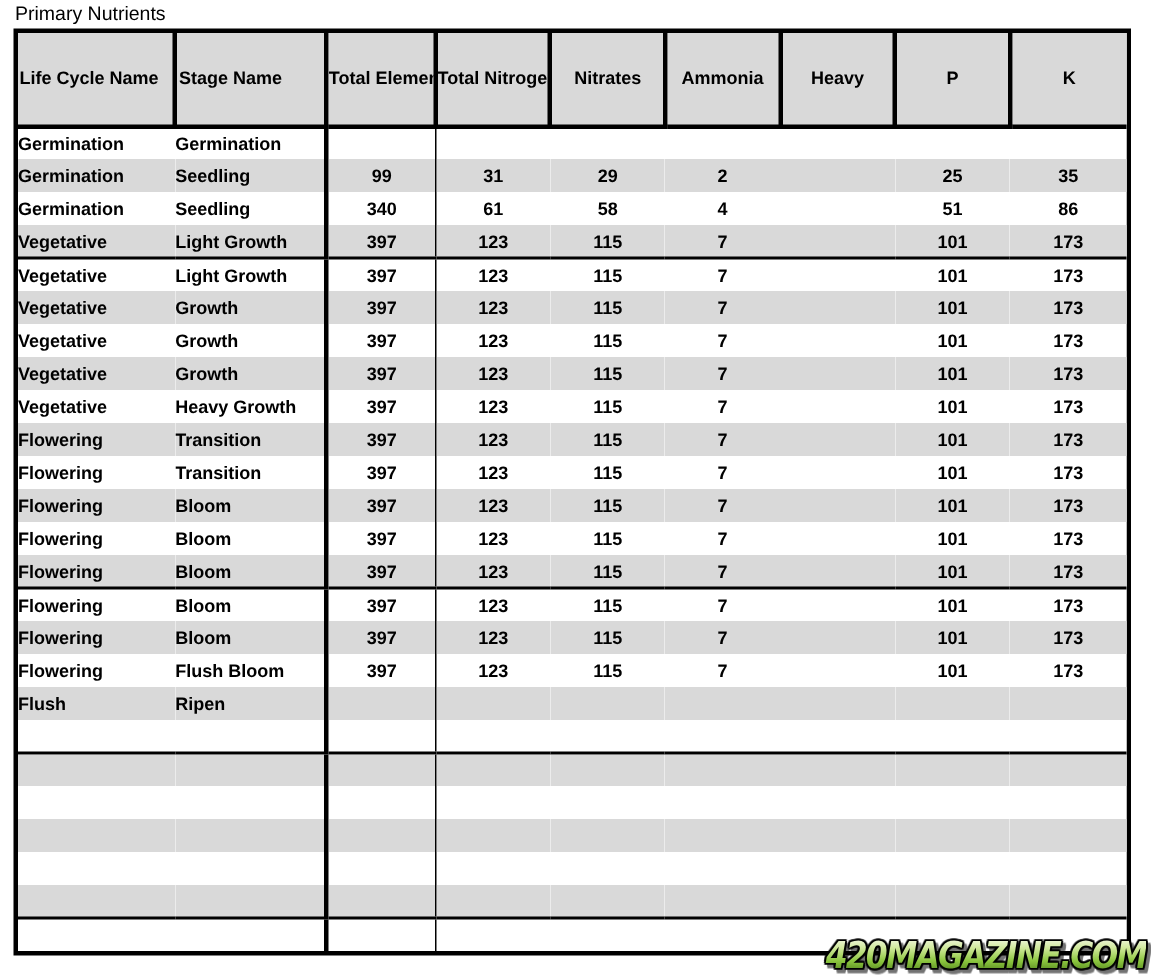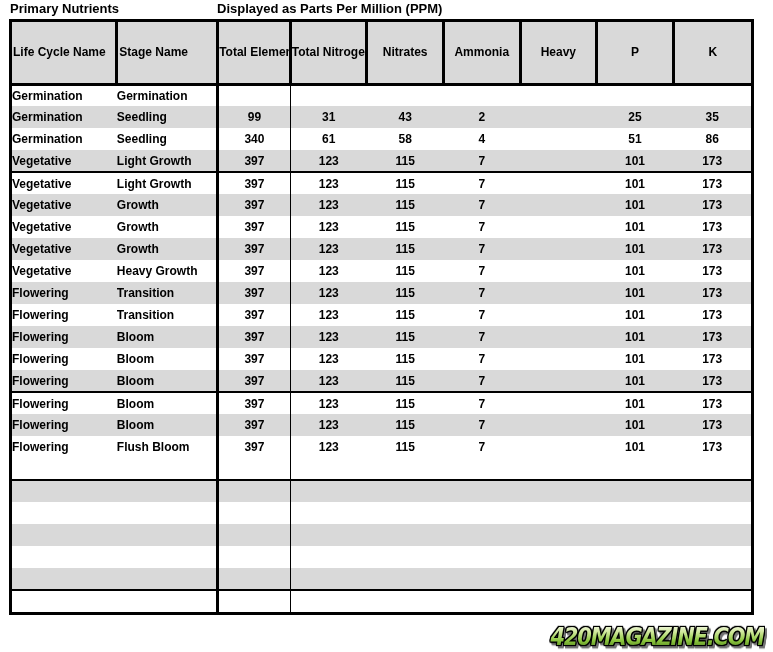--- a/index.html
+++ b/index.html
@@ -21,21 +21,21 @@
     left: 0;
     top: 0;
     width: 773px;
     height: 18px;
   }
   .title-main {
     position: absolute;
     left: 10px;
     top: 1px;
     font-size: 13px;
-    font-weight: bold;
+    font-weight: normal;
     color: #000;
     white-space: nowrap;
   }
   .title-sub {
     position: absolute;
     left: 217px;
     top: 1px;
     font-size: 13px;
     font-weight: bold;
     color: #000;
@@ -143,21 +143,20 @@
     filter: drop-shadow(1px 0 0 #000) drop-shadow(-1px 0 0 #000) drop-shadow(0 1px 0 #000) drop-shadow(0 -1px 0 #000) drop-shadow(2px 2px 0 rgba(0,0,0,0.55));
     transform: scaleY(1.18);
     transform-origin: bottom right;
   }
 </style>
 </head>
 <body>
 
 <div class="titles">
   <div class="title-main">Primary Nutrients</div>
-  <div class="title-sub">Displayed as Parts Per Million (PPM)</div>
 </div>
 
 <div class="table-wrap">
   <table class="sheet">
     <colgroup>
       <col style="width:104px">
       <col style="width:100px">
       <col style="width:72px">
       <col style="width:76px">
       <col style="width:76px">
@@ -189,21 +188,21 @@
           <td class="c-num"></td>
           <td class="c-num"></td>
           <td class="c-num"></td>
           <td class="c-num"></td>
         </tr>
         <tr class="alt">
           <td class="c-life">Germination</td>
           <td class="c-stage">Seedling</td>
           <td class="c-num">99</td>
           <td class="c-num c-tn">31</td>
-          <td class="c-num">43</td>
+          <td class="c-num">29</td>
           <td class="c-num">2</td>
           <td class="c-num"></td>
           <td class="c-num">25</td>
           <td class="c-num">35</td>
         </tr>
         <tr>
           <td class="c-life">Germination</td>
           <td class="c-stage">Seedling</td>
           <td class="c-num">340</td>
           <td class="c-num c-tn">61</td>
@@ -360,20 +359,31 @@
           <td class="c-life">Flowering</td>
           <td class="c-stage">Flush Bloom</td>
           <td class="c-num">397</td>
           <td class="c-num c-tn">123</td>
           <td class="c-num">115</td>
           <td class="c-num">7</td>
           <td class="c-num"></td>
           <td class="c-num">101</td>
           <td class="c-num">173</td>
         </tr>
+        <tr class="alt">
+          <td class="c-life">Flush</td>
+          <td class="c-stage">Ripen</td>
+          <td class="c-num"></td>
+          <td class="c-num c-tn"></td>
+          <td class="c-num"></td>
+          <td class="c-num"></td>
+          <td class="c-num"></td>
+          <td class="c-num"></td>
+          <td class="c-num"></td>
+        </tr>
         <tr class="filler grp">
           <td class="c-life"></td>
           <td class="c-stage"></td>
           <td class="c-num"></td>
           <td class="c-num c-tn"></td>
           <td class="c-num"></td>
           <td class="c-num"></td>
           <td class="c-num"></td>
           <td class="c-num"></td>
           <td class="c-num"></td>

